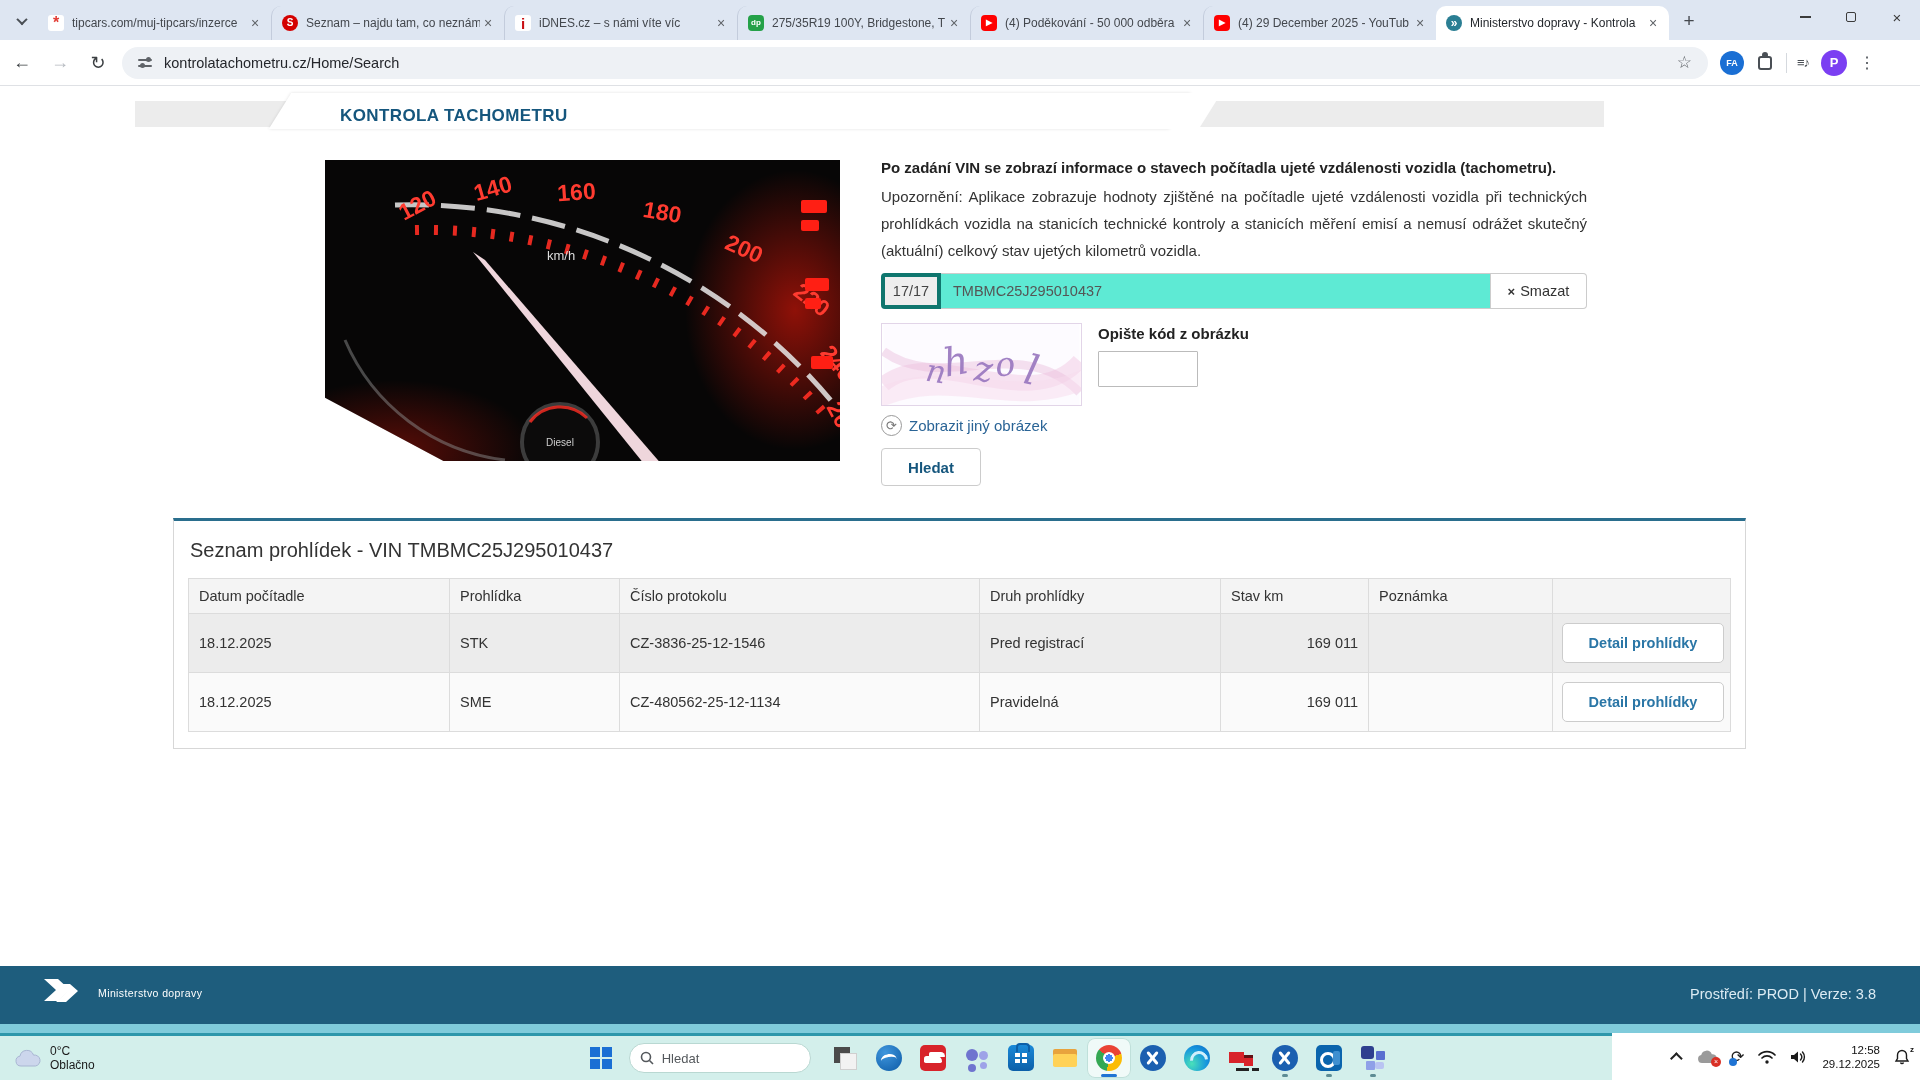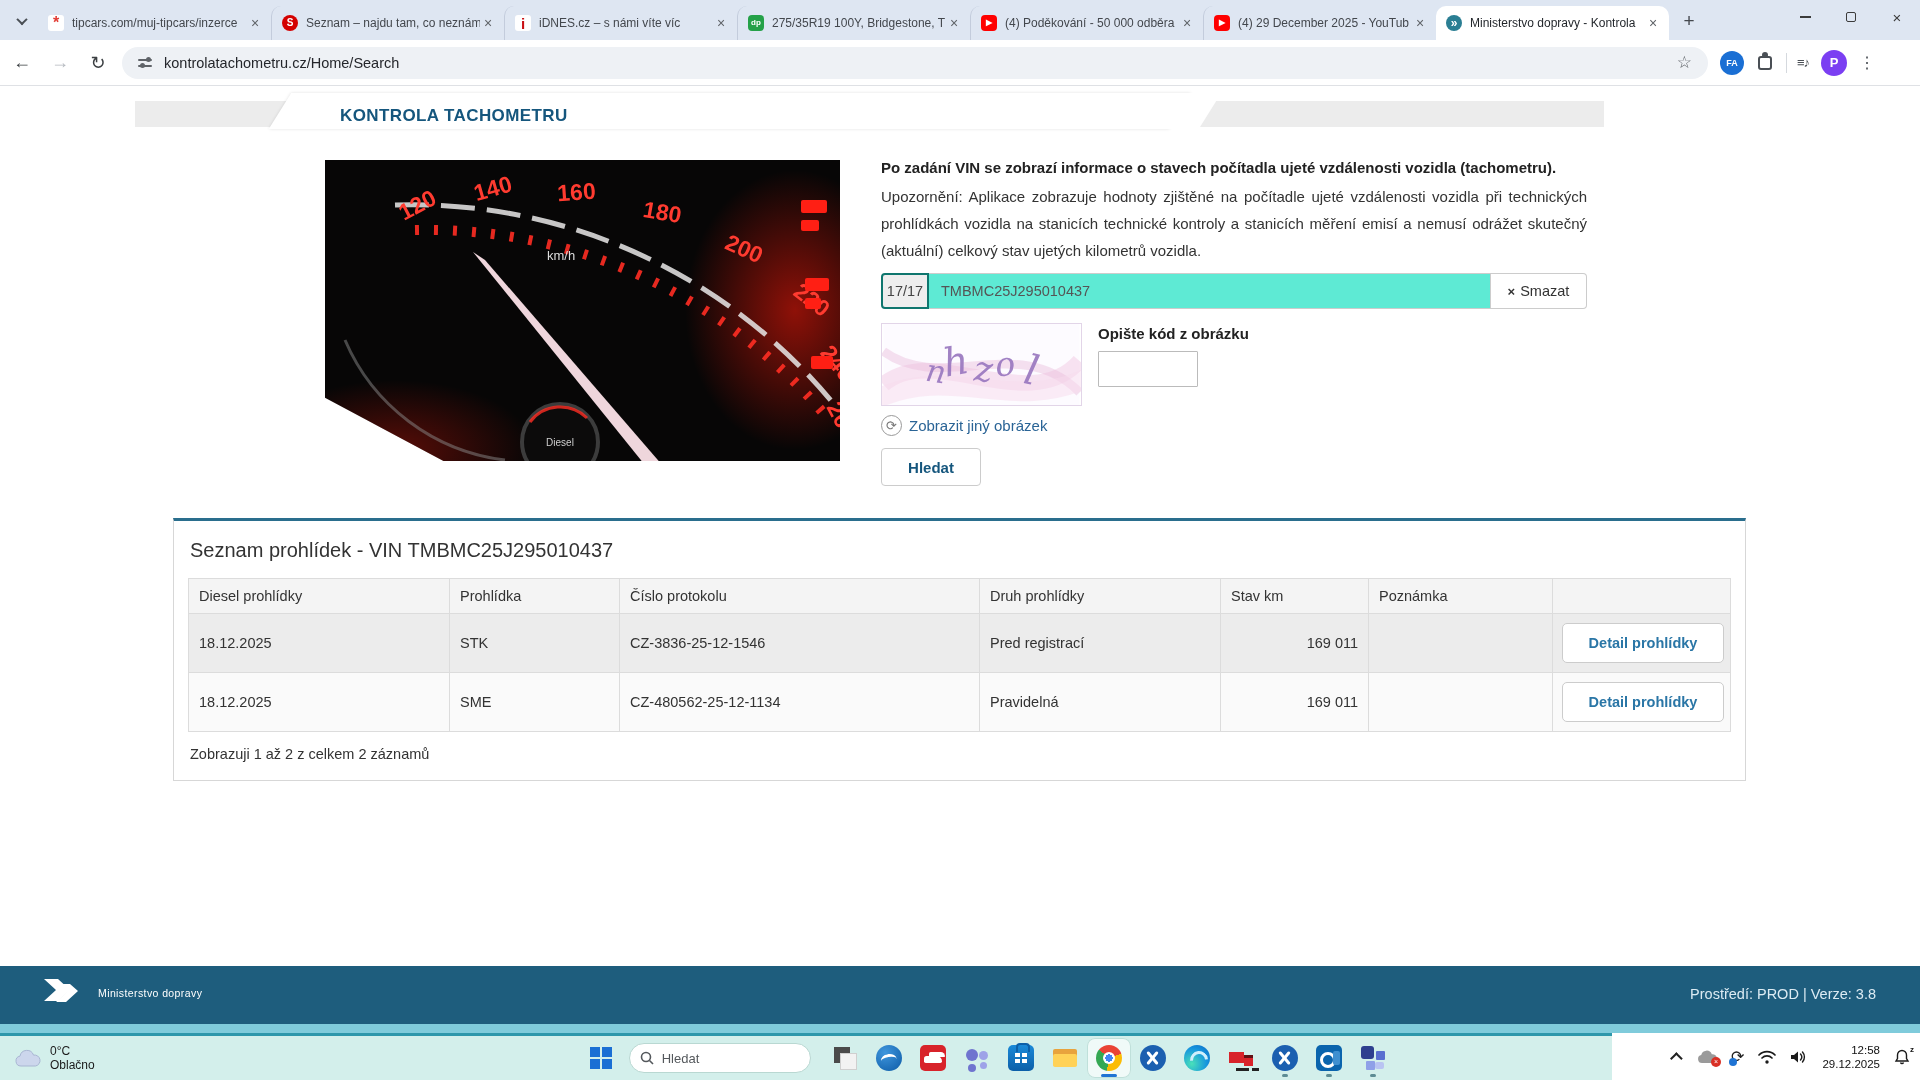--- a/index.html
+++ b/index.html
@@ -50,21 +50,21 @@
   .deco-ribbon { position:absolute; top:6px; left:280px; width:900px; height:36px; background:#fff; transform:skewX(-32deg); box-shadow:0 0 3px rgba(0,0,0,.12); }
   .deco-ribbon2 { position:absolute; top:6px; left:1150px; width:60px; height:36px; background:#fff; transform:skewX(-32deg); }
   .page-title { position:absolute; top:19px; left:340px; font-size:17px; font-weight:bold; color:#15567d; letter-spacing:.4px; }
 
   .speedo { position:absolute; top:73px; left:325px; width:515px; height:301px; clip-path:polygon(0 0,100% 0,100% 100%,23% 100%,0 79%); }
 
   .intro-col { position:absolute; top:72px; left:881px; width:706px; }
   .intro-bold { font-size:15px; font-weight:bold; color:#222; line-height:18px; }
   .intro-text { font-size:15px; color:#333; line-height:27px; text-align:justify; margin-top:6px; }
   .vin-group { display:flex; margin-top:9px; height:36px; }
-  .vin-addon { width:48px; background:#eee; border:2px solid #0f766e; border-radius:4px 0 0 4px; display:flex; align-items:center; justify-content:center; font-size:14.5px; color:#444; }
+  .vin-addon { width:60px; background:#eee; border:4px solid #0f766e; border-radius:4px 0 0 4px; display:flex; align-items:center; justify-content:center; font-size:14.5px; color:#444; }
   .vin-input { flex:1; border:1px solid #ccc; border-left:none; background:#5eead4; font-size:14.5px; color:#555; padding:0 12px; font-family:"Liberation Sans",sans-serif; outline:none; }
   .vin-clear { width:96px; background:#fff; border:1px solid #ccc; border-left:none; border-radius:0 4px 4px 0; font-size:14.5px; color:#333; display:flex; align-items:center; justify-content:center; gap:5px; cursor:pointer; }
   .vin-clear b { font-size:13px; }
   .captcha-row { display:flex; margin-top:14px; }
   .captcha-img { width:201px; height:83px; border:1px solid #e2d5e8; }
   .captcha-right { margin-left:16px; }
   .captcha-label { font-size:15px; font-weight:bold; color:#222; margin-top:2px; }
   .captcha-input { display:block; margin-top:9px; width:100px; height:36px; border:1px solid #bbb; border-radius:1px; font-size:15px; padding:0 8px; outline:none; }
   .refresh-row { display:flex; align-items:center; margin-top:9px; gap:7px; }
   .refresh-ico { width:21px; height:21px; border:1px solid #999; border-radius:50%; color:#777; font-size:13px; display:flex; align-items:center; justify-content:center; }
@@ -318,21 +318,21 @@
           <col style="width:261px">
             <col style="width:170px">
             <col style="width:360px">
             <col style="width:241px">
             <col style="width:148px">
             <col style="width:184px">
             <col>
         </colgroup>
         <thead>
             <tr>
-              <th>Diesel prohlídky</th>
+              <th>Datum počítadle</th>
               <th>Prohlídka</th>
               <th>Číslo protokolu</th>
               <th>Druh prohlídky</th>
               <th>Stav km</th>
               <th>Poznámka</th>
               <th></th>
             </tr>
           </thead>
         <tbody>
   <tr>
@@ -349,21 +349,20 @@
     <td>18.12.2025</td>
     <td>SME</td>
     <td>CZ-480562-25-12-1134</td>
     <td>Pravidelná</td>
     <td class="num">169 011</td>
     <td></td>
     <td class="act"><button class="detail-btn">Detail prohlídky</button></td>
   </tr>
 </tbody>
       </table>
-      <div class="results-summary">Zobrazuji 1 až 2 z celkem 2 záznamů</div>
     </div>
   </div>
 
   <div class="footer">
     <div class="footer-logo">
       <svg width="42" height="30" viewBox="0 0 42 30">
         <polygon points="0,1 14,1 26,12 14,23 0,23 12,12" fill="#fff"></polygon>
         <polygon points="16,6 26,6 34,13 22,24 12,24 24,13" fill="#fff"></polygon>
       </svg>
       <span class="footer-logo-text">Ministerstvo dopravy</span>

